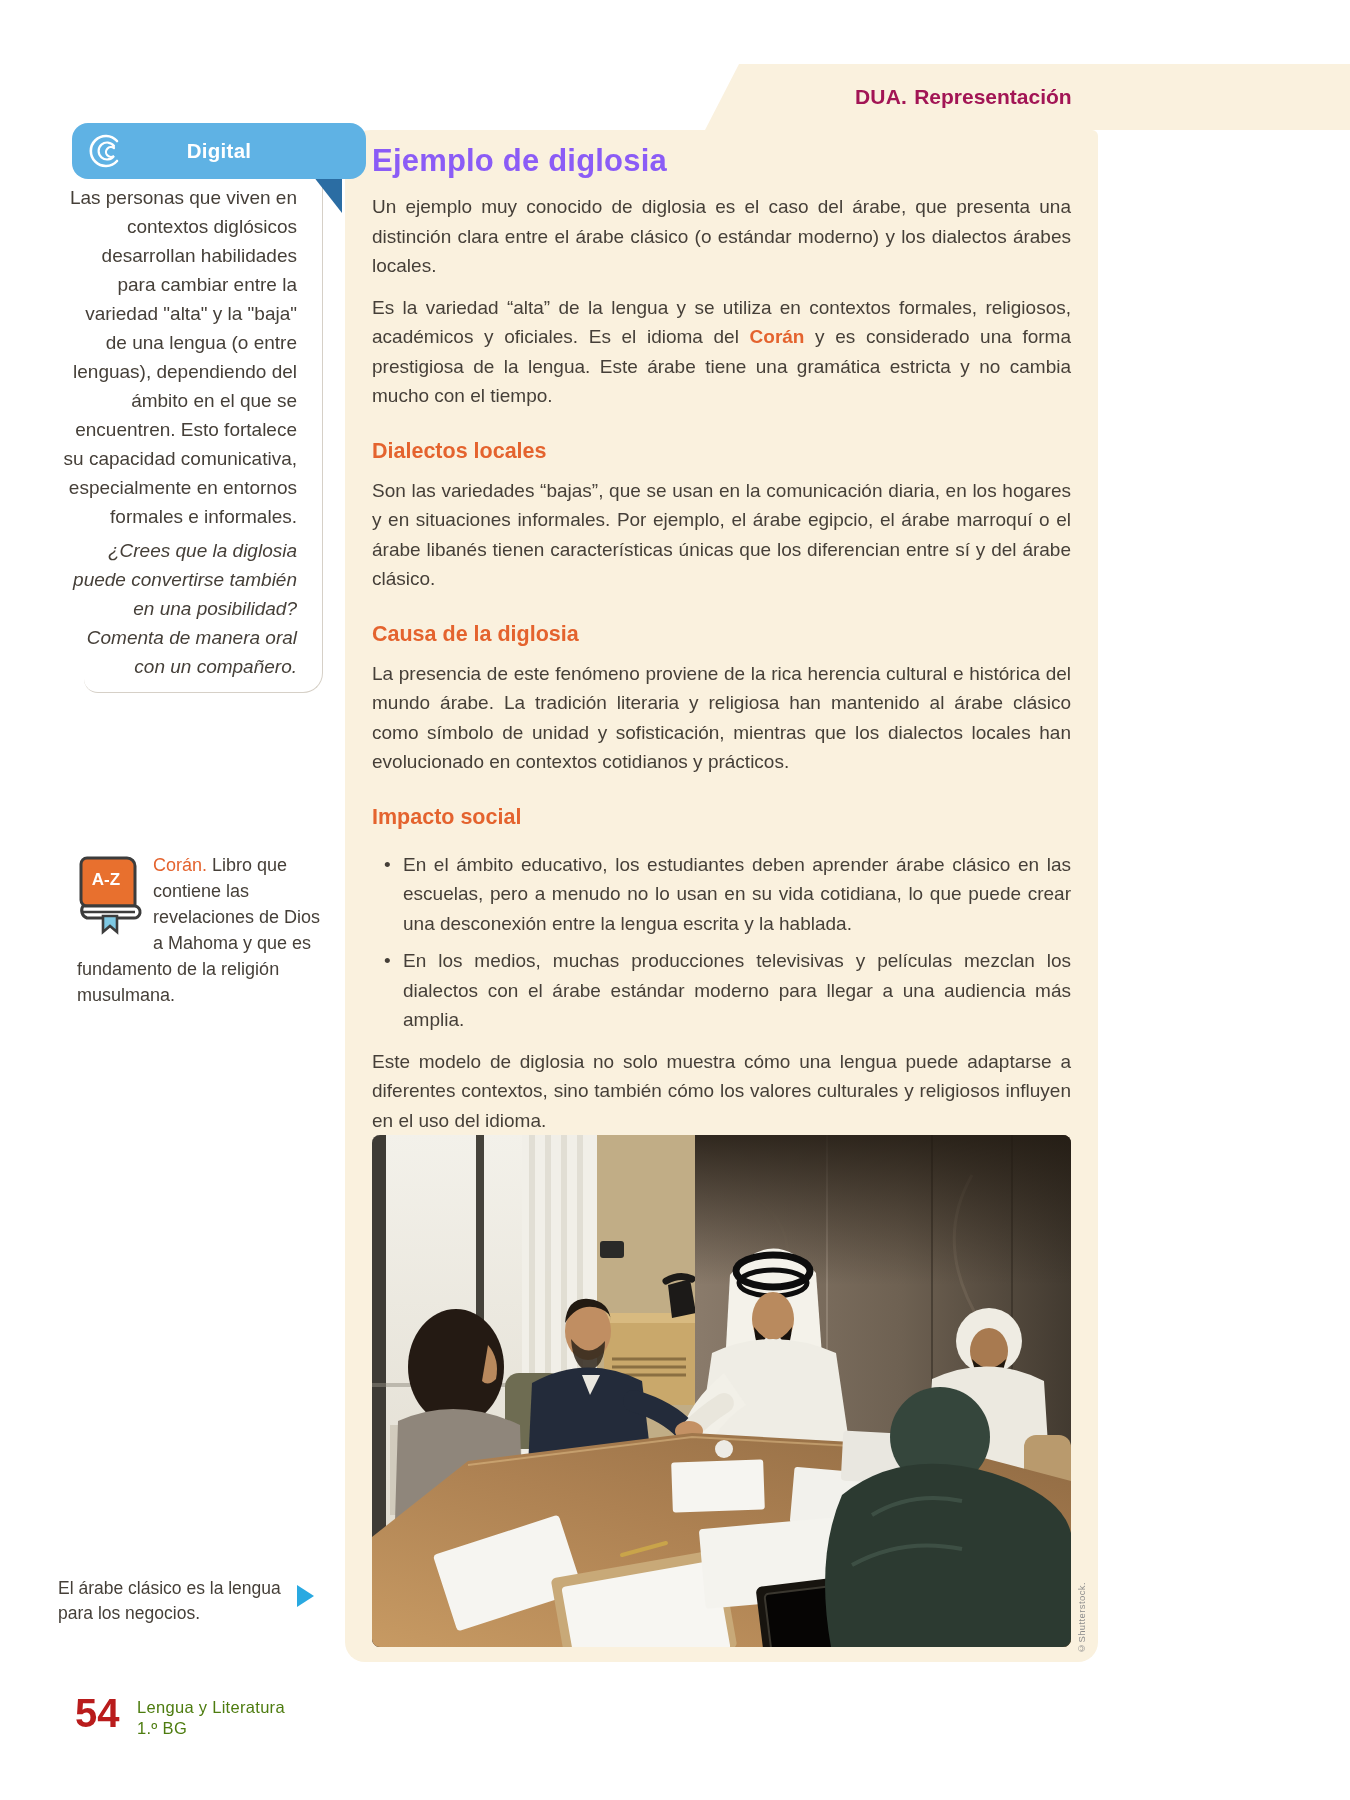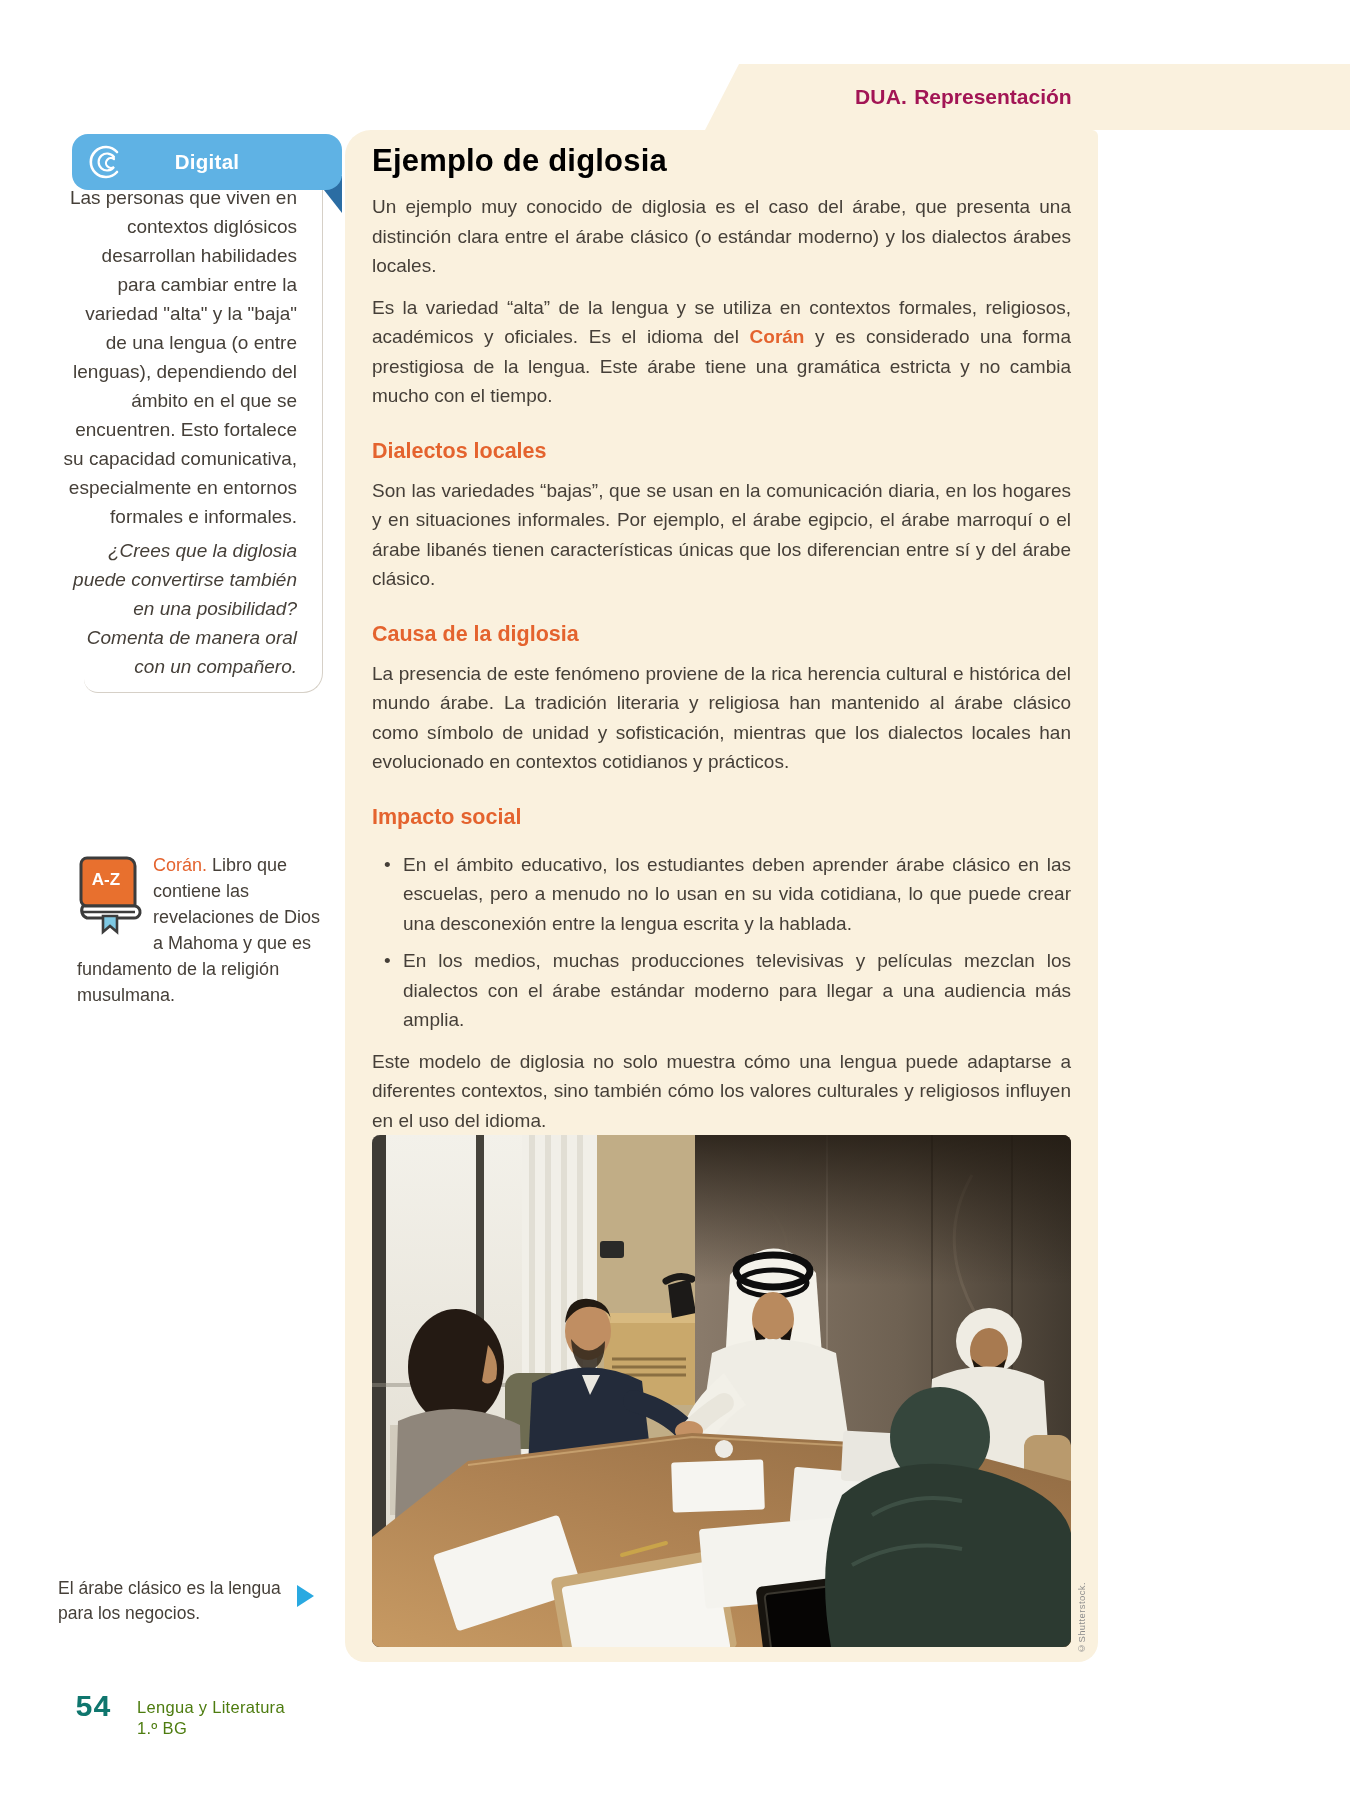--- a/index.html
+++ b/index.html
@@ -10,56 +10,56 @@
   .dua-band{position:absolute;left:705px;top:64px;width:645px;height:66px;background:#faf1de;
     clip-path:polygon(34px 0,100% 0,100% 100%,0 100%);display:flex;align-items:center;}
   .dua-band .txt{margin-left:150px;font-size:21px;color:#a21555;}
   .dua-band .dua{font-weight:800;letter-spacing:.2px;}
   .dua-band .rep{font-weight:700;margin-left:7px;}
 
   
   .panel{position:absolute;left:345px;top:130px;width:753px;height:1532px;background:#faf1de;
     border-radius:26px 6px 20px 20px;}
   .panel-inner{position:absolute;left:27px;top:12px;width:699px;}
-  h1.title{margin:0;font-size:31px;line-height:38px;font-weight:800;color:#000000;letter-spacing:.2px;}
+  h1.title{margin:0;font-size:31px;line-height:38px;font-weight:800;color:#8b5cf6;letter-spacing:.2px;}
   p.body{margin:12px 0 0 0;font-size:19px;line-height:29.5px;text-align:justify;}
   h2.sec{margin:27px 0 0 0;font-size:21.5px;line-height:26px;font-weight:800;color:#e4632e;}
   .hl{color:#e4632e;font-weight:700;}
   ul.bullets{margin:20px 0 0 0;padding:0;list-style:none;}
   ul.bullets li{position:relative;margin:8px 0 0 0;padding-left:31px;font-size:19px;line-height:29.5px;text-align:justify;}
   ul.bullets li::before{content:"•";position:absolute;left:12px;top:0;color:#453f38;}
 
   
   .photo{position:absolute;left:27px;top:1005px;width:699px;height:512px;border-radius:8px;overflow:hidden;background:#6b5c4c;}
   .credit{position:absolute;left:731px;top:1408px;height:116px;writing-mode:vertical-rl;transform:rotate(180deg);
     font-size:9.5px;color:#8c8c8c;letter-spacing:.4px;}
 
   
   .side-border{position:absolute;left:84px;top:146px;width:238px;height:546px;
     border-right:1.5px solid #d6d0c7;border-bottom:1.5px solid #d6d0c7;border-radius:0 0 20px 14px;}
-  .tab{position:absolute;left:72px;top:134px;width:270px;height:56px;background:#5fb2e4;border-radius:16px;
+  .tab{position:absolute;left:72px;top:123px;width:294px;height:56px;background:#5fb2e4;border-radius:16px;
     display:flex;align-items:center;justify-content:center;z-index:3;}
   .tab .label{color:#ffffff;font-size:20.5px;font-weight:700;letter-spacing:.3px;}
   .tab svg{position:absolute;left:12px;top:5px;}
   .fold{position:absolute;left:313px;top:176px;width:29px;height:37px;background:#2b6da3;
     clip-path:polygon(0 0,100% 0,100% 100%);z-index:2;}
 
   .side-note{position:absolute;left:60px;top:183px;width:237px;text-align:right;font-size:19px;line-height:29px;}
   .side-note .q{display:block;margin-top:5px;font-style:italic;}
 
   .vocab{position:absolute;left:77px;top:852px;width:252px;font-size:18px;line-height:26px;text-align:left;}
   .vocab .icon{float:left;width:66px;height:100px;margin-right:10px;}
   .vocab .term{color:#e4632e;font-weight:400;}
 
   .caption{position:absolute;left:58px;top:1576px;width:232px;font-size:17.5px;line-height:24.5px;}
   .cap-arrow{position:absolute;left:297px;top:1585px;width:0;height:0;
     border-left:17px solid #29a9e1;border-top:11px solid transparent;border-bottom:11px solid transparent;}
 
   
-  .pnum{position:absolute;left:75px;top:1691px;font-size:30px;font-weight:800;color:#0f766e;font-family:Liberation Mono, monospace;}
+  .pnum{position:absolute;left:75px;top:1691px;font-size:40px;font-weight:800;color:#b91c1c;}
   .ftxt{position:absolute;left:137px;top:1697px;font-size:16.5px;line-height:21px;color:#4d7c0f;letter-spacing:.3px;}
 </style>
 </head>
 <body>
 
 <div id="page">
 
   <div class="dua-band">
     <div class="txt">
       <span class="dua">DUA.</span><span class="rep">Representación</span>

